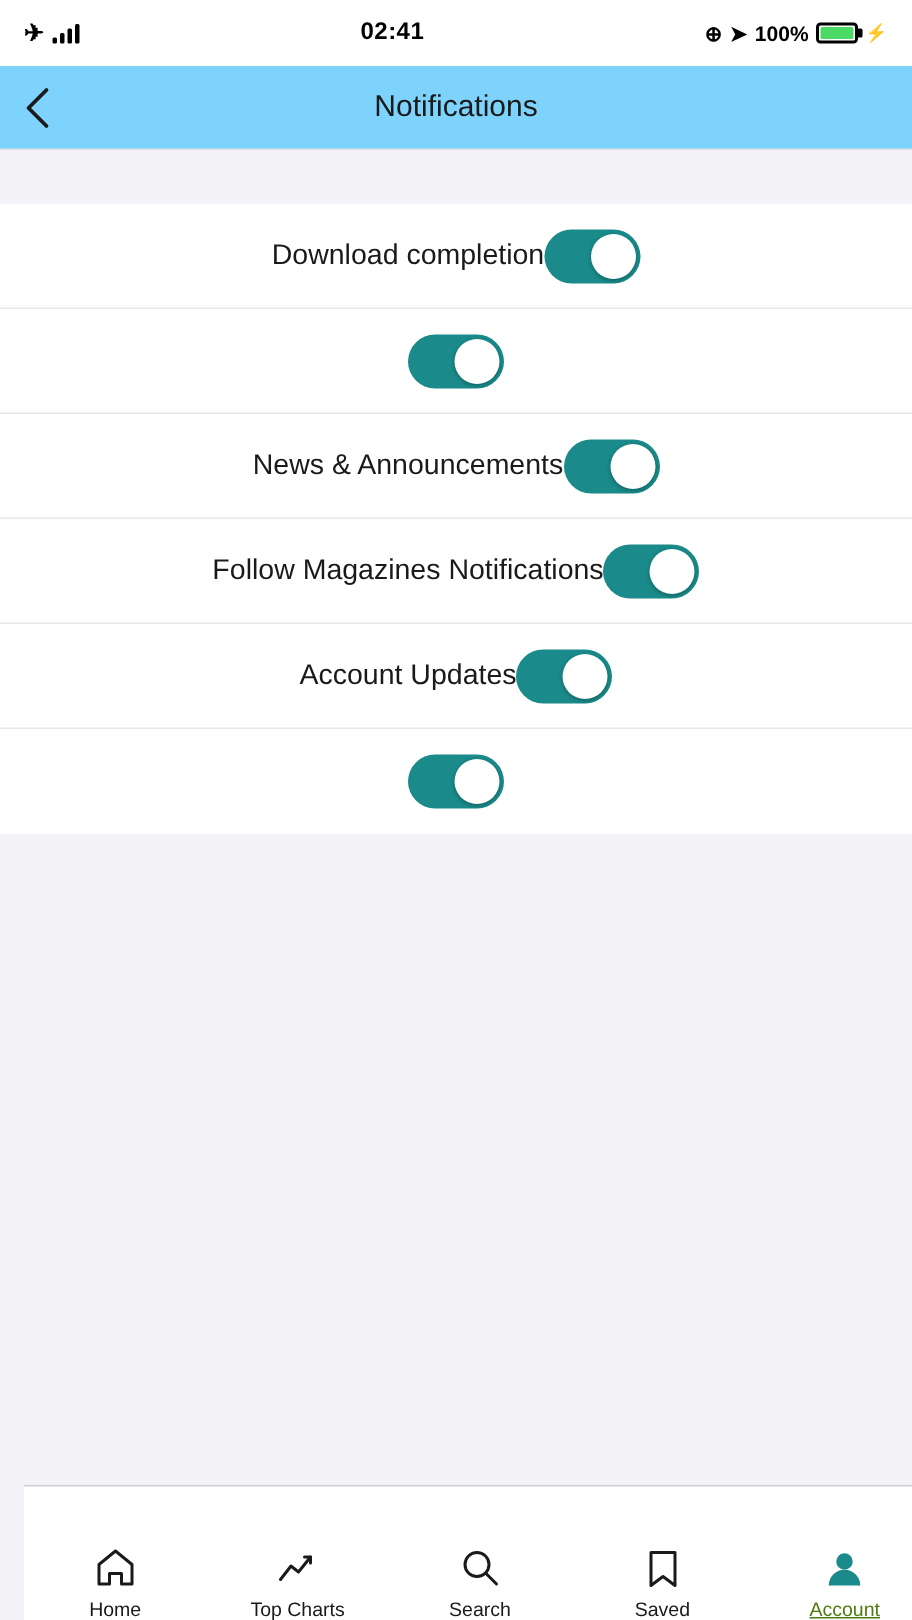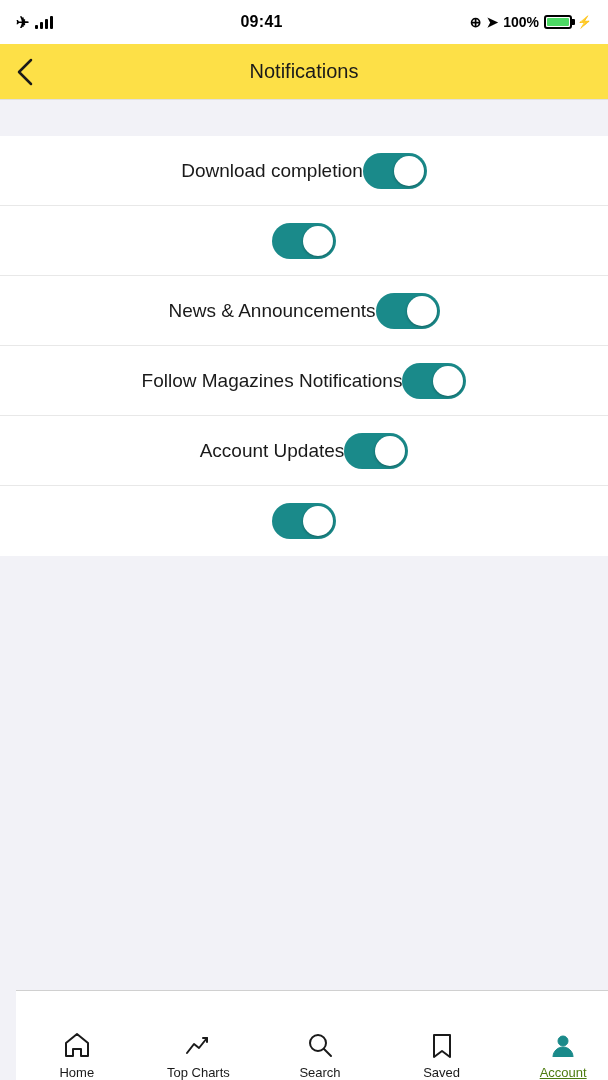--- a/index.html
+++ b/index.html
@@ -70,21 +70,21 @@
       bottom: 1px;
       width: calc(100% - 2px);
       background: #4cd964;
       border-radius: 1px;
     }
 
     
     .header {
       width: 100%;
       height: 56px;
-      background: #fde047;
+      background: #7dd3fc;
       display: flex;
       align-items: center;
       justify-content: center;
       position: relative;
       border-bottom: 1px solid #e0e0e0;
     }
     .header-back {
       position: absolute;
       left: 16px;
       font-size: 26px;
@@ -235,21 +235,21 @@
 <div class="status-bar">
   <div class="status-left">
     <span class="airplane-icon">✈</span>
     <div class="signal-bars">
       <div class="signal-bar" style="height:4px"></div>
       <div class="signal-bar" style="height:7px"></div>
       <div class="signal-bar" style="height:10px"></div>
       <div class="signal-bar" style="height:13px"></div>
     </div>
   </div>
-  <div class="status-center">09:41</div>
+  <div class="status-center">02:41</div>
   <div class="status-right">
     <span>⊕</span>
     <span>➤</span>
     <span>100%</span>
     <div class="battery-icon">
       <div class="battery-fill"></div>
     </div>
     <span style="font-size:12px;">⚡</span>
   </div>
 </div>

